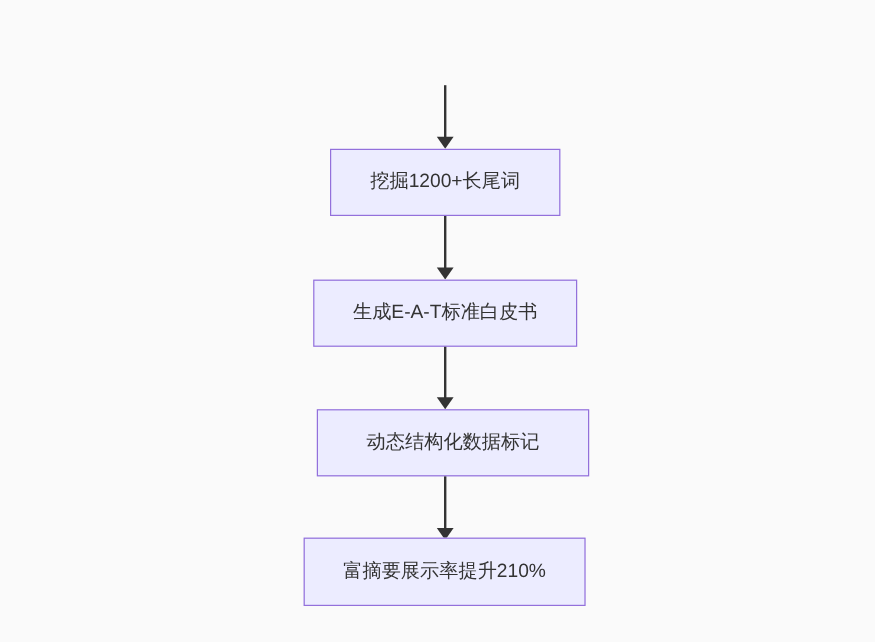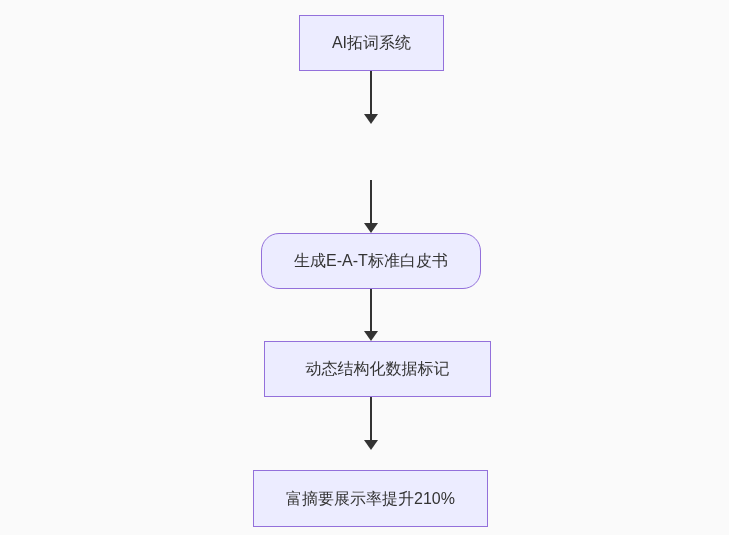--- a/index.html
+++ b/index.html
@@ -24,23 +24,23 @@
     color: var(--text, #333333);
     font-size: 16px;
     display: flex;
     align-items: center;
     justify-content: center;
     text-align: center;
     line-height: 1.2;
   }
   .node1 { left: 299px; top: 15px;  width: 145px; height: 56px; }
   .node2 { left: 275px; top: 124px; width: 192px; height: 56px; }
-  .node3 { left: 261px; top: 233px; width: 220px; height: 56px; border-radius: 18px; }
+  .node3 { left: 261px; top: 233px; width: 220px; height: 56px; }
   .node4 { left: 264px; top: 341px; width: 227px; height: 56px; }
-  .node5 { left: 253px; top: 470px; width: 235px; height: 57px; }
+  .node5 { left: 253px; top: 448px; width: 235px; height: 57px; }
 
   .flow-edge {
     position: absolute;
     left: 364px;          
     width: 14px;
   }
   .edge1 { top: 71px;  height: 53px; }
   .edge2 { top: 180px; height: 53px; }
   .edge3 { top: 289px; height: 52px; }
   .edge4 { top: 397px; height: 53px; }
@@ -62,29 +62,29 @@
     border-left: 7px solid transparent;
     border-right: 7px solid transparent;
     border-top: 10px solid var(--arrow, #333333);
   }
 </style>
 </head>
 <body>
 
 <div class="canvas">
 
-  <div class="flow-node node1">
-    <span>AI拓词系统</span>
-  </div>
 
   <div class="flow-edge edge1">
     <div class="edge-line"></div>
     <div class="edge-arrowhead"></div>
   </div>
 
+  <div class="flow-node node2">
+    <span>挖掘1200+长尾词</span>
+  </div>
 
   <div class="flow-edge edge2">
     <div class="edge-line"></div>
     <div class="edge-arrowhead"></div>
   </div>
 
   <div class="flow-node node3">
     <span>生成E-A-T标准白皮书</span>
   </div>
 

